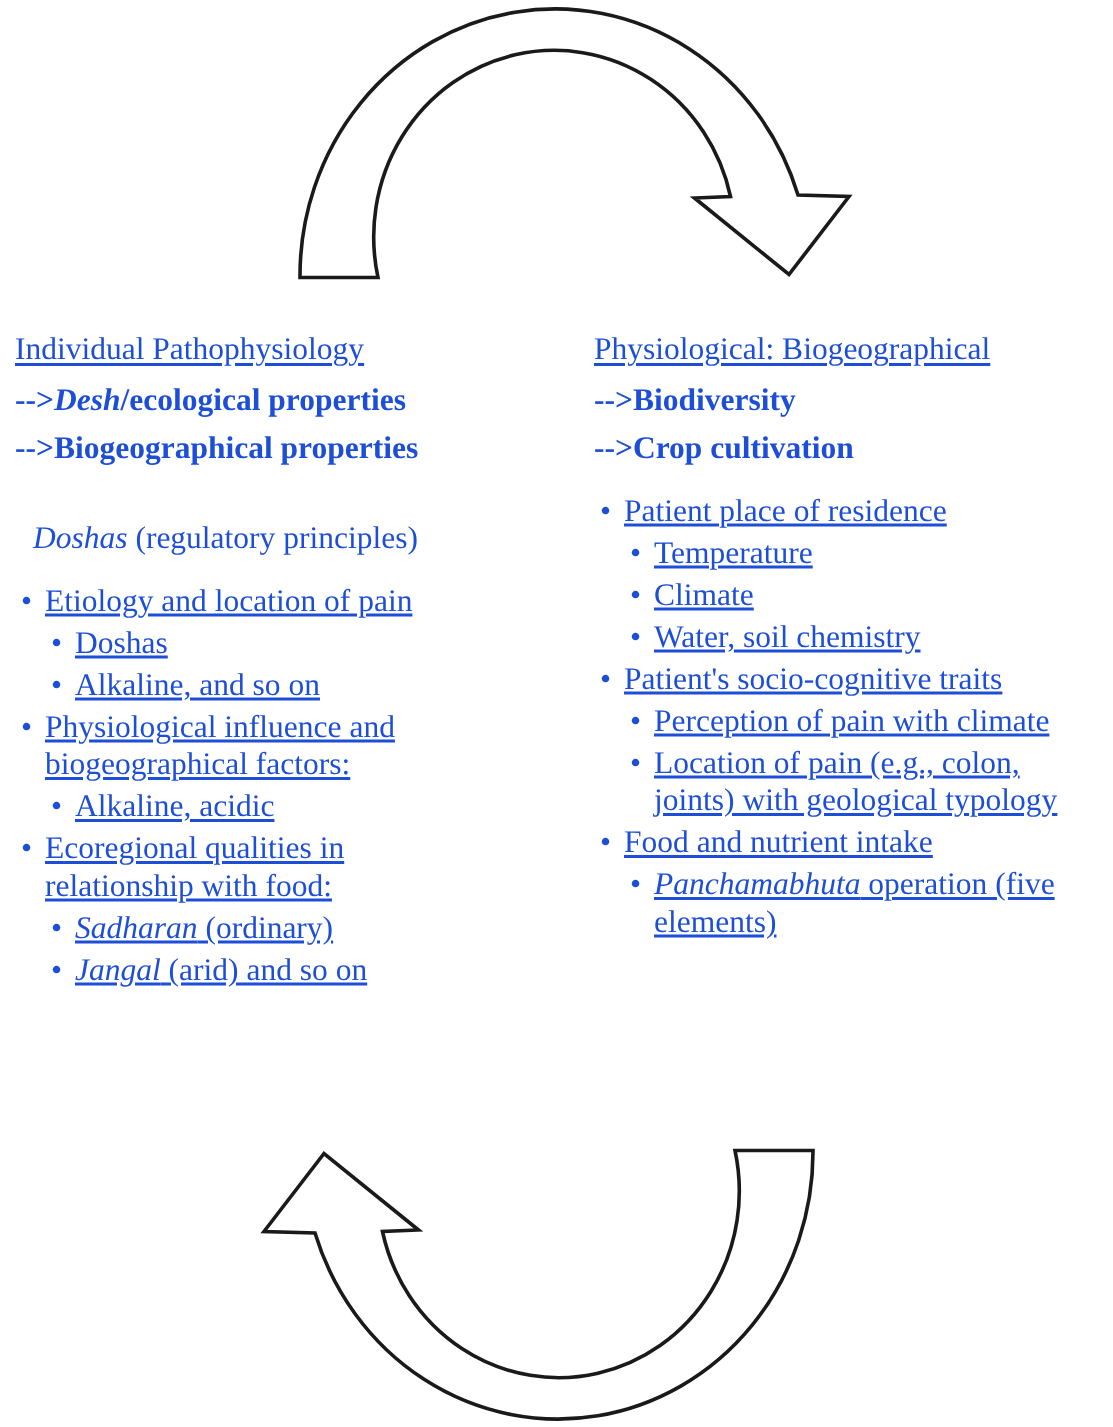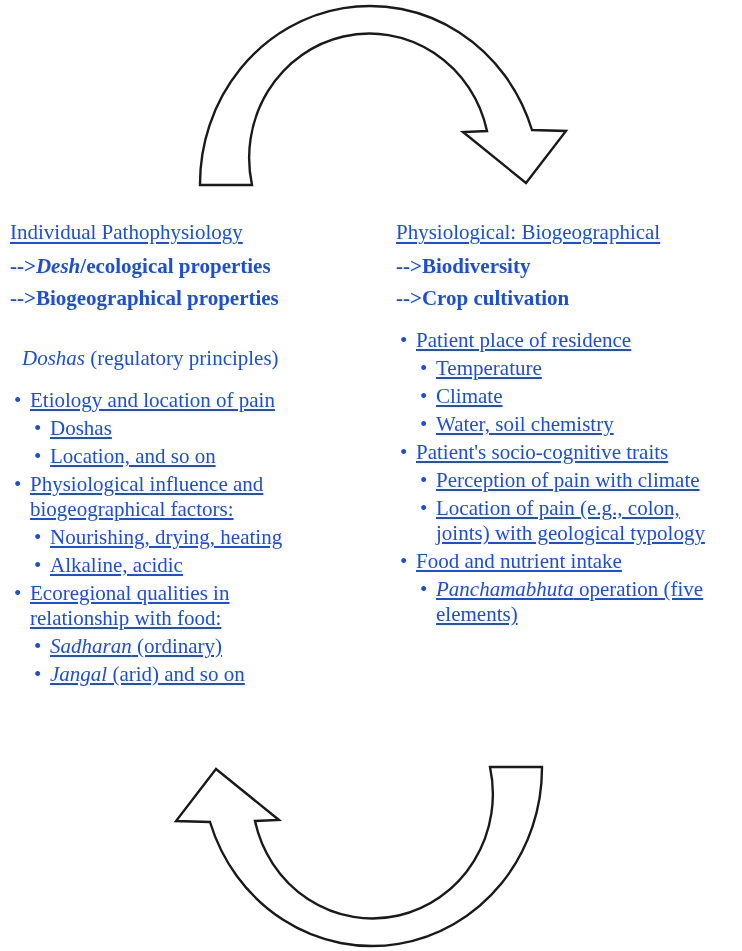--- a/index.html
+++ b/index.html
@@ -65,27 +65,24 @@
     <p class="section-label"><span class="it">Doshas</span><span> (regulatory principles)</span></p>
     <ul class="bullets">
 
     <li class="bullet-item lv1">
           <span class="txt"><span>Etiology and location of pain</span></span>
         </li>
         <li class="bullet-item lv2">
           <span class="txt"><span>Doshas</span></span>
         </li>
         <li class="bullet-item lv2">
-          <span class="txt"><span>Location, and so on</span></span>
+          <span class="txt"><span>Alkaline, and so on</span></span>
         </li>
         <li class="bullet-item lv1">
           <span class="txt"><span>Physiological influence and</span><br><span>biogeographical factors:</span></span>
-        </li>
-        <li class="bullet-item lv2">
-          <span class="txt"><span>Nourishing, drying, heating</span></span>
         </li>
         <li class="bullet-item lv2">
           <span class="txt"><span>Alkaline, acidic</span></span>
         </li>
         <li class="bullet-item lv1">
           <span class="txt"><span>Ecoregional qualities in</span><br><span>relationship with food:</span></span>
         </li>
         <li class="bullet-item lv2">
           <span class="txt"><span class="it">Sadharan</span><span> (ordinary)</span></span>
         </li>

